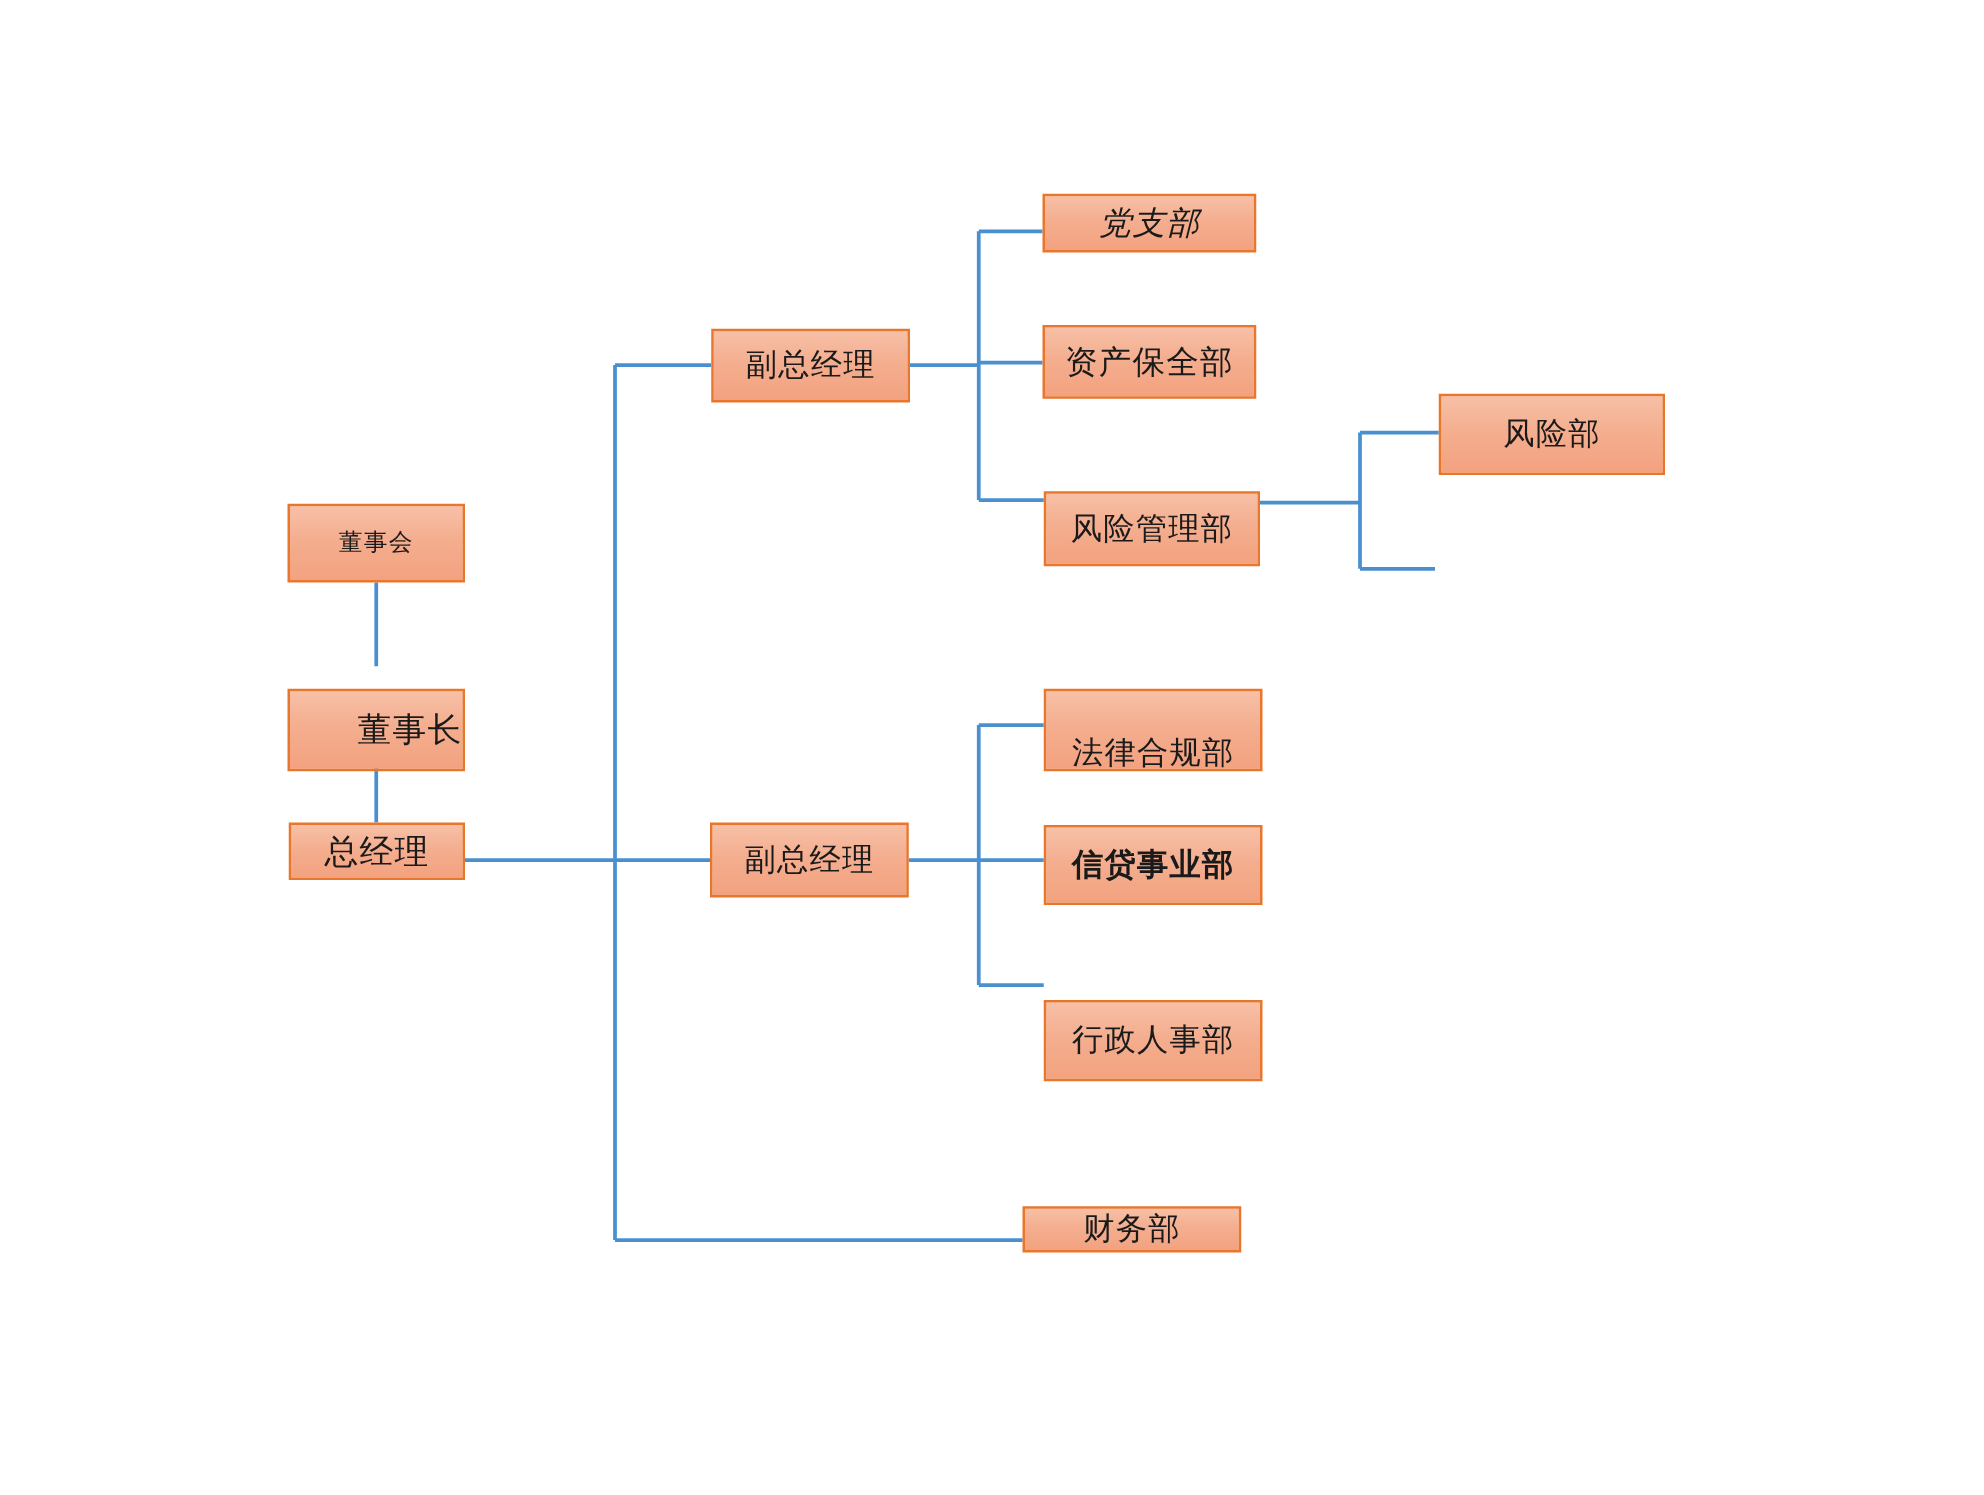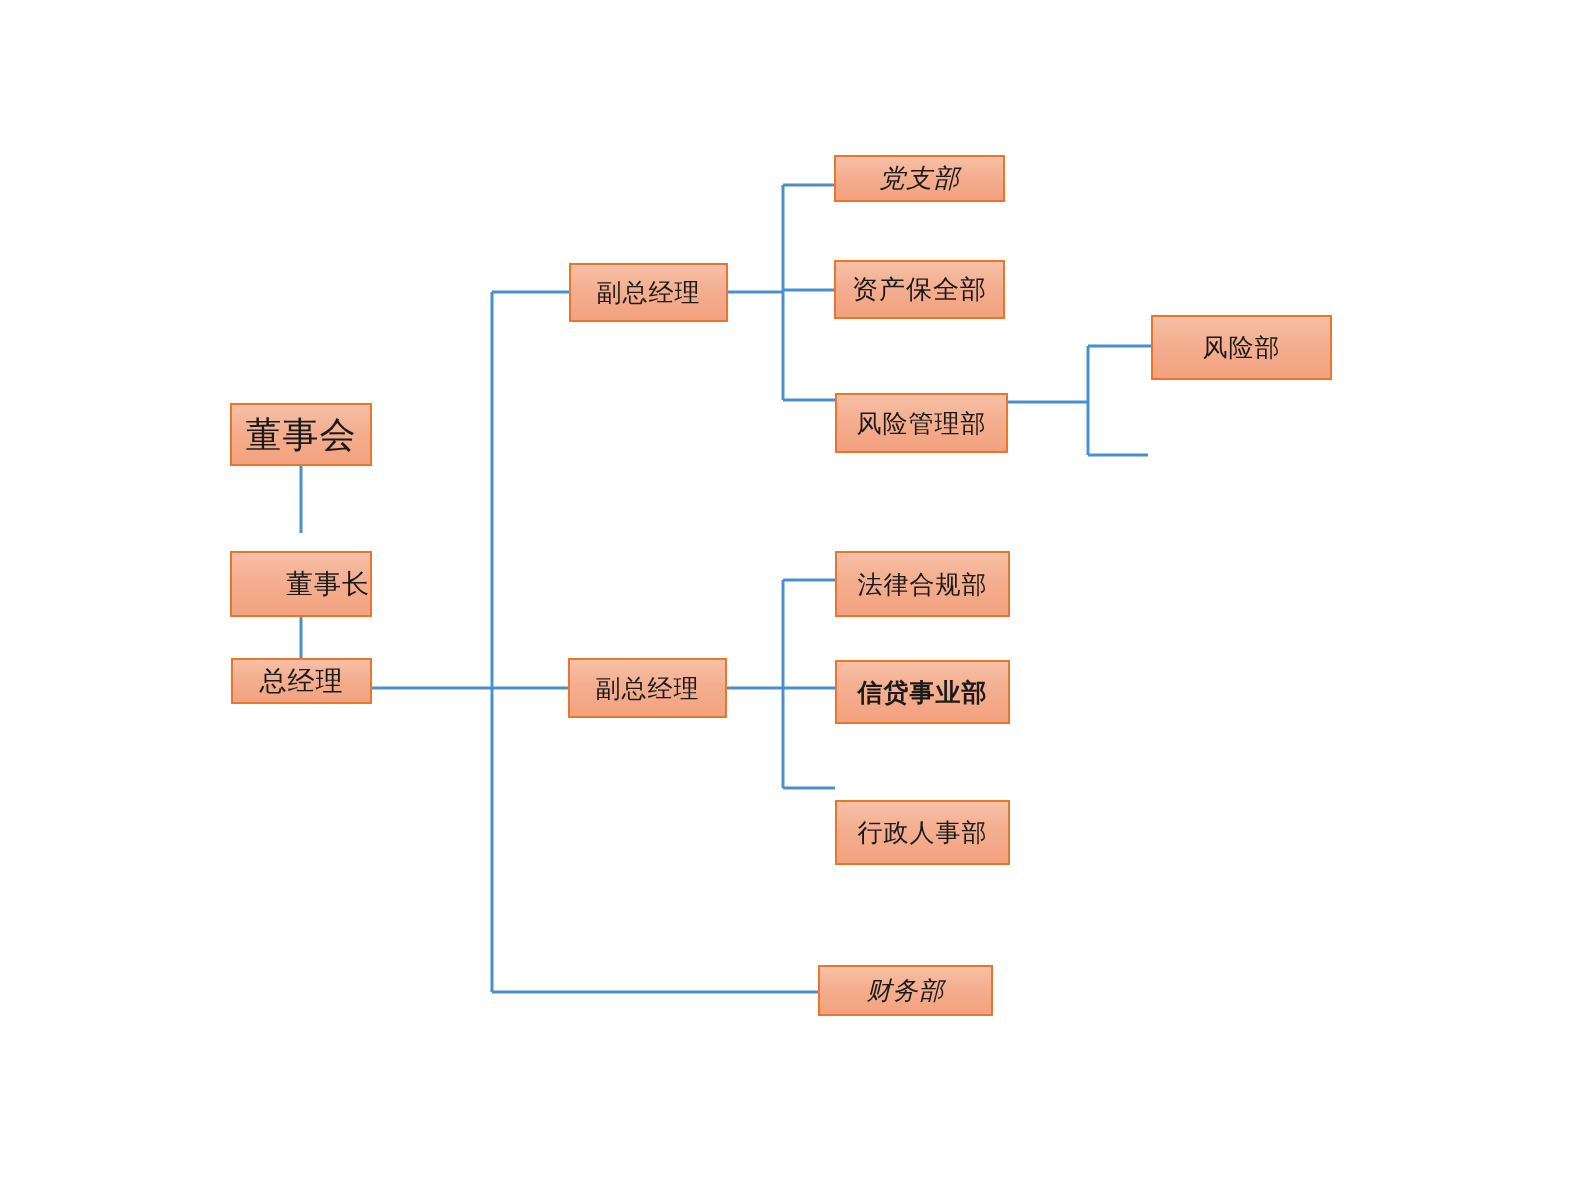--- a/index.html
+++ b/index.html
@@ -78,21 +78,21 @@
       <path d="M1088,455 L1148,455"></path>
 
       <path d="M727,688 L783,688"></path>
       <path d="M783,580 L783,788"></path>
       <path d="M783,580 L835,580"></path>
       <path d="M783,688 L835,688"></path>
       <path d="M783,788 L835,788"></path>
     </g>
   </svg>
 
-  <div class="node-box" style="left:230px; top:403px; width:142px; height:63px; font-size:36px;">
+  <div class="node-box" style="left:230px; top:403px; width:142px; height:63px; font-size:19px;">
     <span class="node-label">董事会</span>
   </div>
 
   <div class="node-box" style="left:230px; top:551px; width:142px; height:66px; font-size:27px;justify-content:flex-end;">
     <span class="node-label">董事长</span>
   </div>
 
   <div class="node-box" style="left:231px; top:658px; width:141px; height:46px; font-size:27px;">
     <span class="node-label">总经理</span>
   </div>
@@ -115,29 +115,29 @@
 
   <div class="node-box" style="left:835px; top:372px; width:173px; height:60px; font-size:25px;margin-top:21px;">
     <span class="node-label">风险管理部</span>
   </div>
 
   <div class="node-box" style="left:1151px; top:315px; width:181px; height:65px; font-size:25px;">
     <span class="node-label">风险部</span>
   </div>
 
 
-  <div class="node-box" style="left:835px; top:551px; width:175px; height:66px; font-size:25px;">
+  <div class="node-box" style="left:835px; top:551px; width:175px; height:66px; font-size:25px;align-items:flex-end;">
     <span class="node-label">法律合规部</span>
   </div>
 
   <div class="node-box" style="left:835px; top:660px; width:175px; height:64px; font-size:25px;font-weight:bold;">
     <span class="node-label">信贷事业部</span>
   </div>
 
   <div class="node-box" style="left:835px; top:760px; width:175px; height:65px; font-size:25px;margin-top:40px;">
     <span class="node-label">行政人事部</span>
   </div>
 
-  <div class="node-box" style="left:818px; top:965px; width:175px; height:51px; font-size:25px;font-style:italic;">
+  <div class="node-box" style="left:818px; top:965px; width:175px; height:37px; font-size:25px;">
     <span class="node-label">财务部</span>
   </div>
 
 </div>
 
 </body></html>

